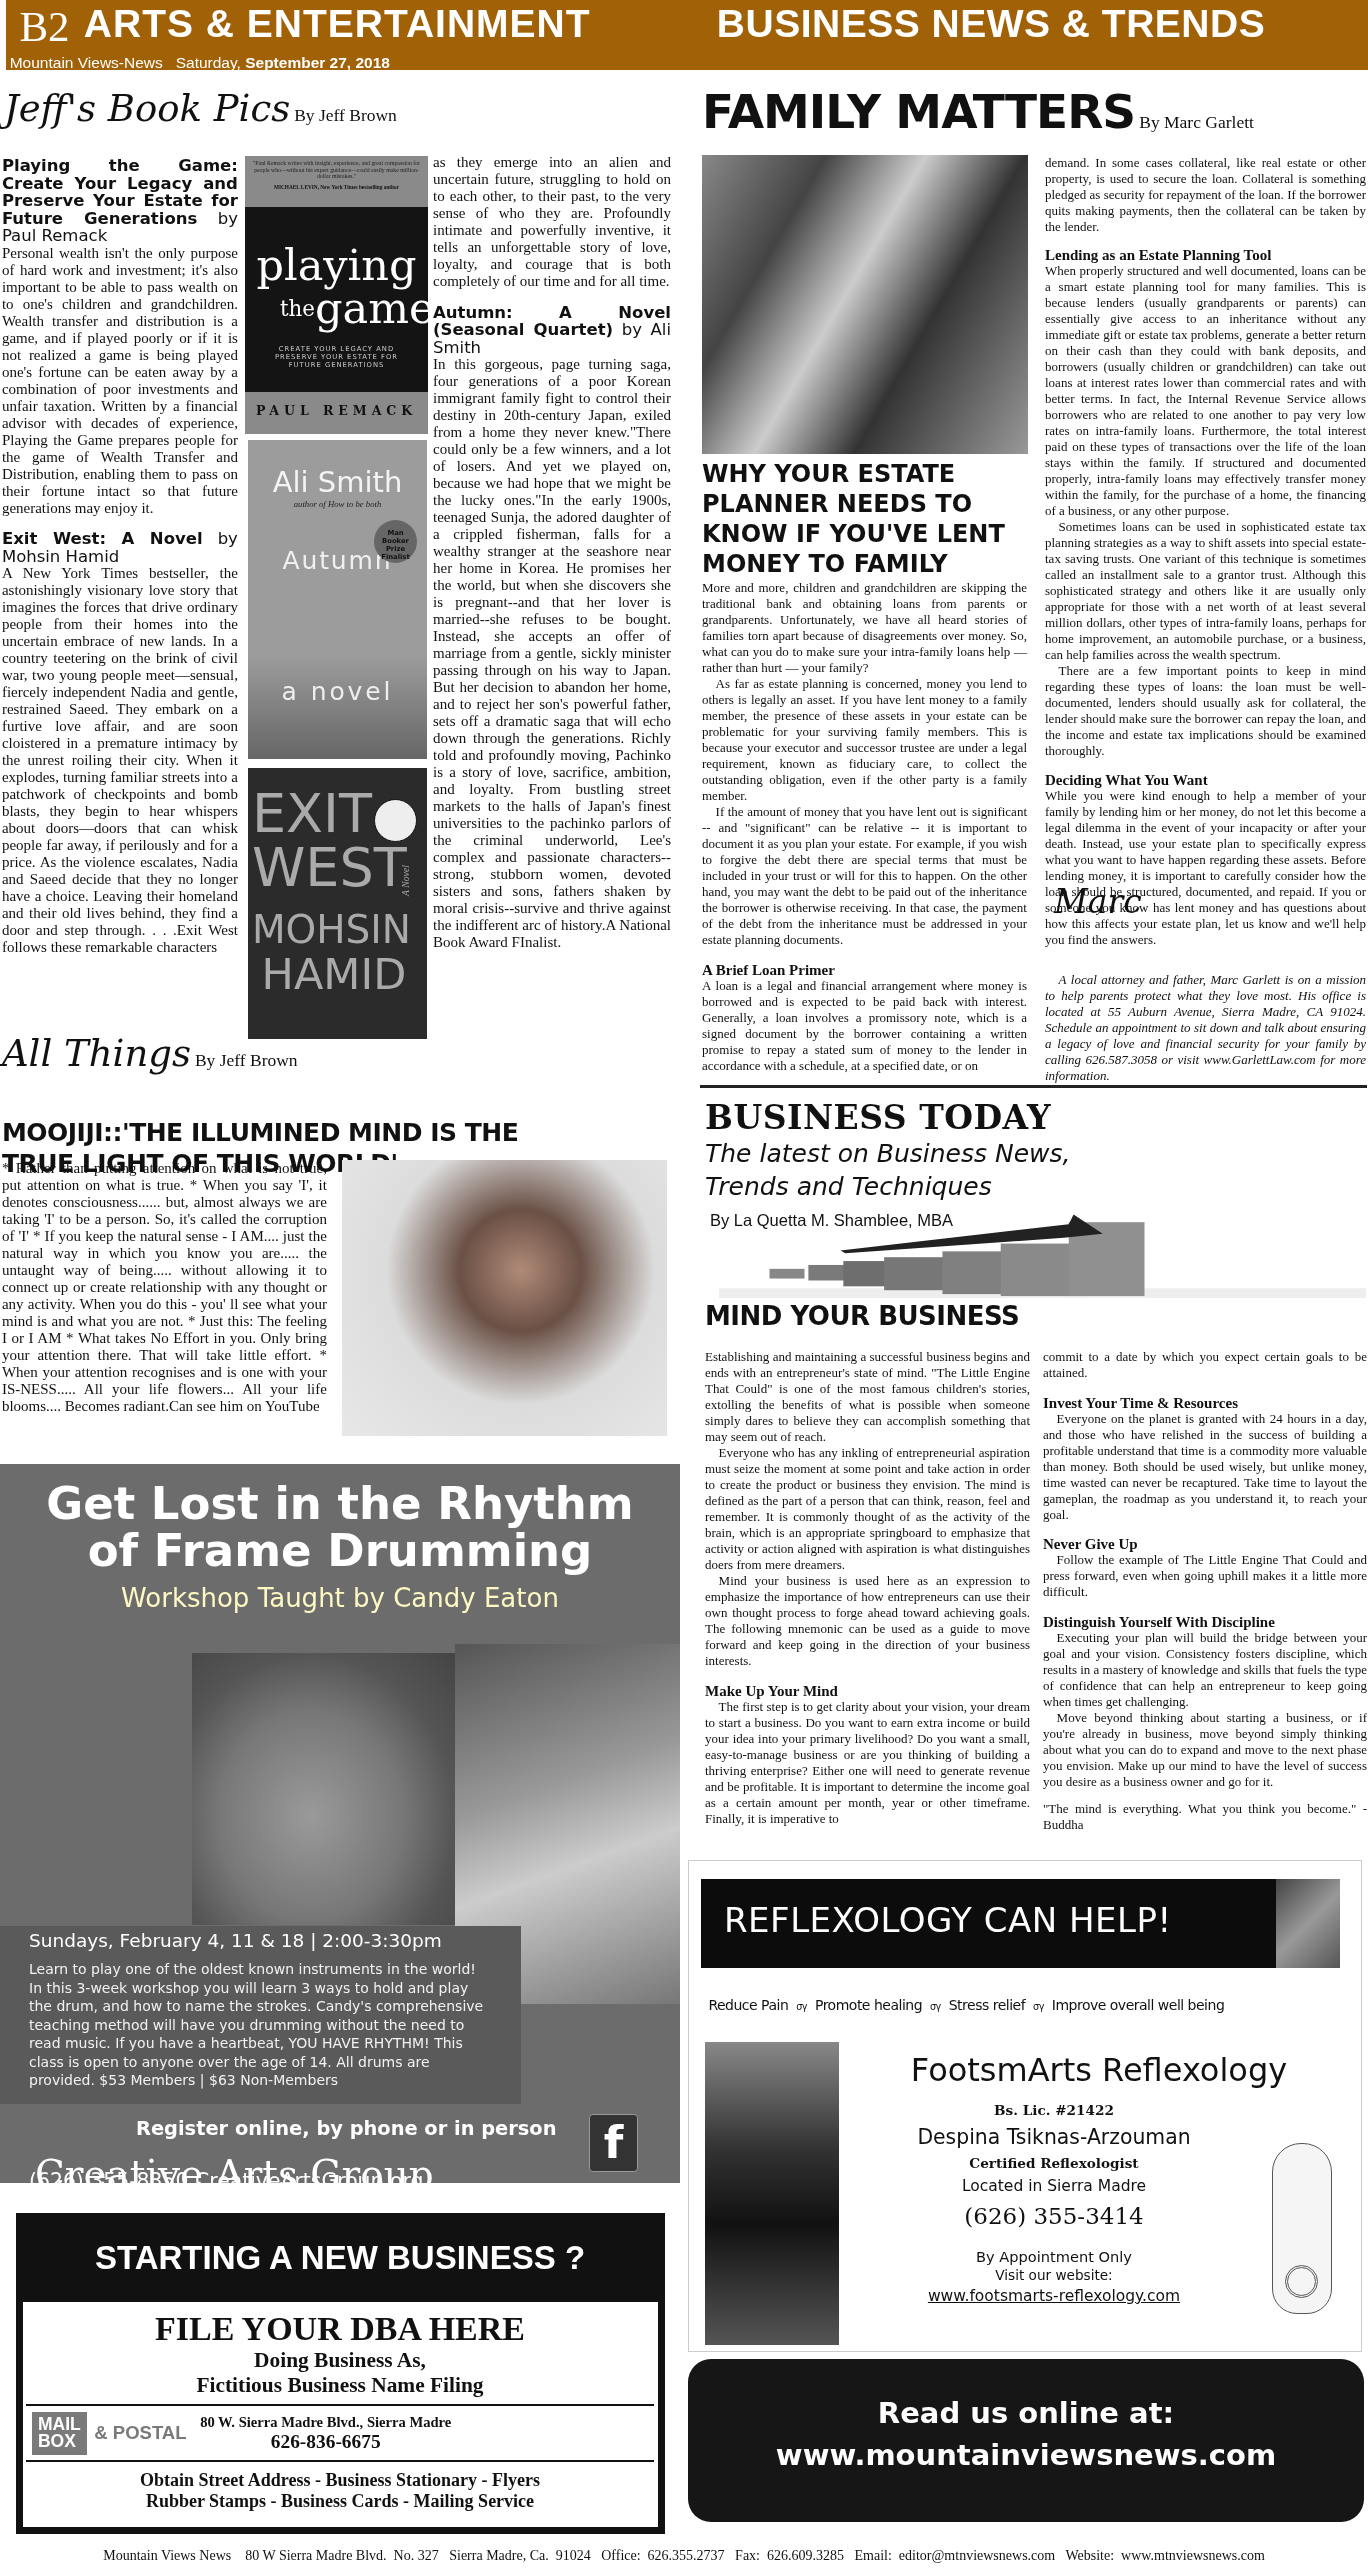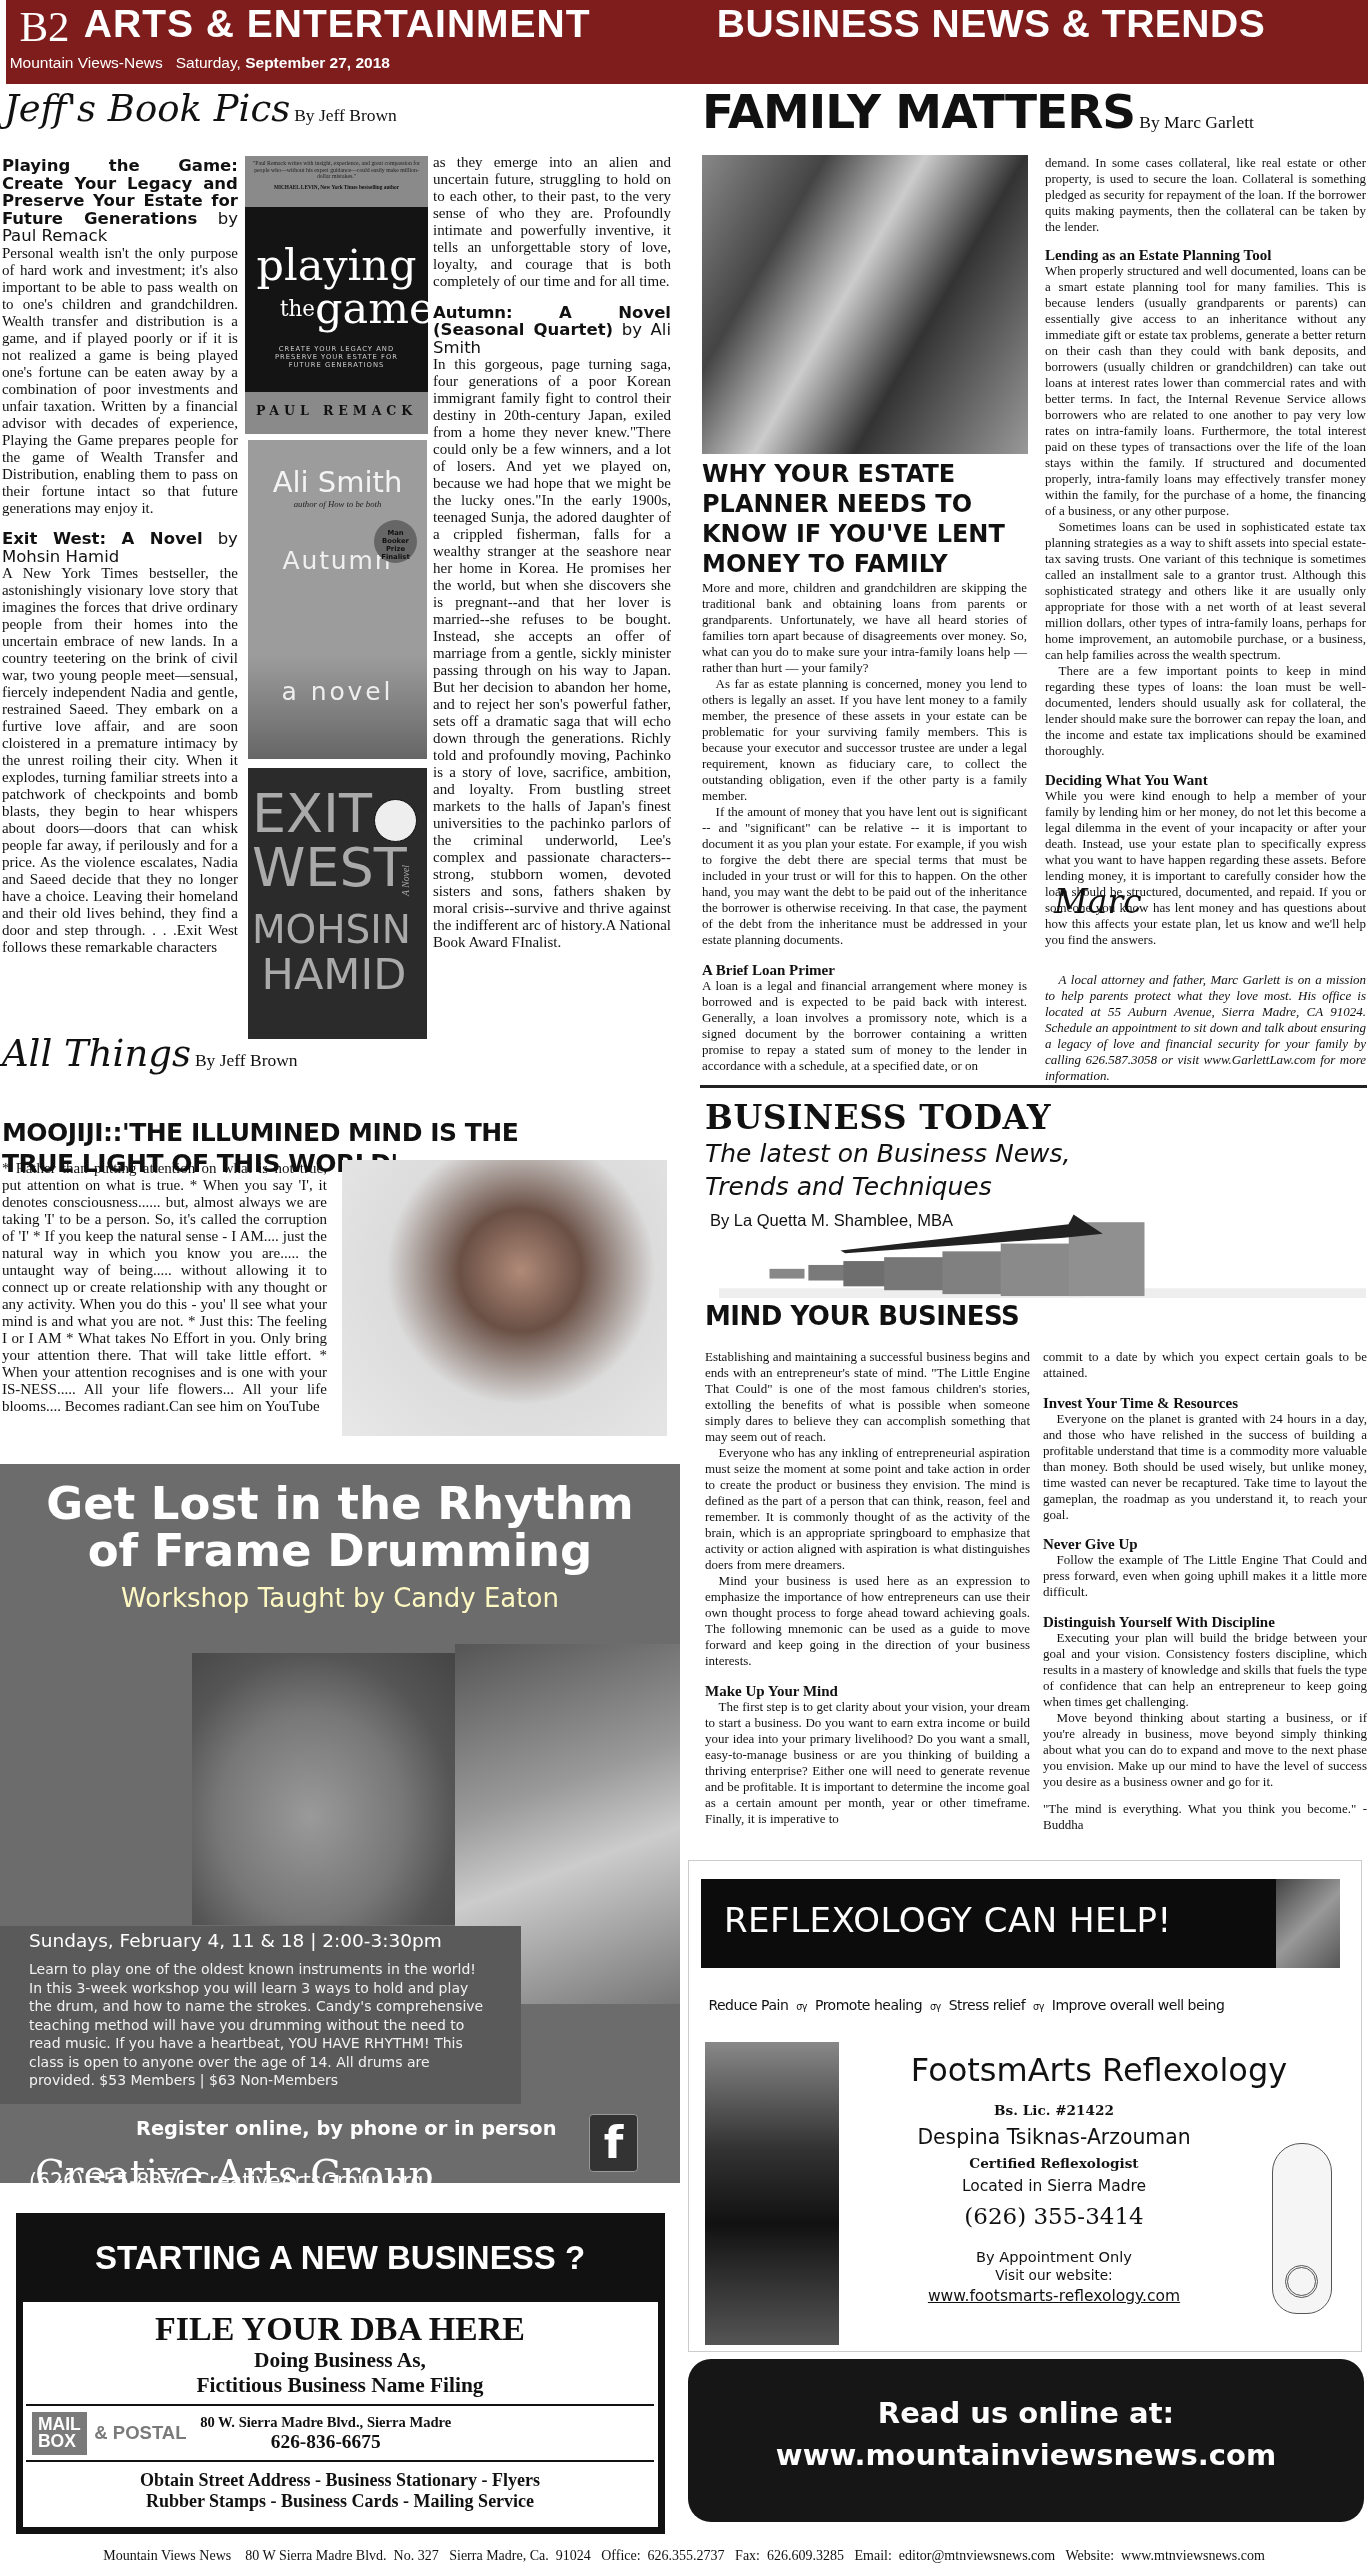--- a/index.html
+++ b/index.html
@@ -1,18 +1,18 @@
 <!DOCTYPE html>
 <html><head>
 <meta charset="utf-8">
 <style>
   * { box-sizing: border-box; margin: 0; padding: 0; }
   body { width: 1368px; height: 2576px; background: #fff; color: #111; font-family: "Liberation Serif", serif; position: relative; overflow: hidden; }
   .abs { position: absolute; }
-  .masthead { left: 5.8px; top: 0; width: 1362px; height: 84px; background: #7f1d1d; color: #fff; }
+  .masthead { left: 5.8px; top: 0; width: 1362px; height: 70px; background: #a16207; color: #fff; }
   .masthead .page-num { left: 13.6px; top: 1.9px; font-family: "Liberation Serif", serif; font-size: 43px; }
   .masthead .sec-left { left: 78px; top: 1.9px; font-family: "Liberation Sans", sans-serif; font-weight: bold; font-size: 39px; letter-spacing: 1px; }
   .masthead .sec-right { left: 711px; top: 1.9px; font-family: "Liberation Sans", sans-serif; font-weight: bold; font-size: 39px; letter-spacing: 0.5px; }
   .masthead .dateline { left: 3.9px; top: 54px; font-family: "Liberation Sans", sans-serif; font-size: 15.5px; }
   .masthead .dateline b { font-weight: bold; }
 
   .script-title { font-family: "DejaVu Serif", serif; font-style: italic; font-size: 37px; }
   .byline-small { font-family: "Liberation Serif", serif; font-size: 17.5px; font-style: normal; }
 
   .col-text { font-family: "Liberation Serif", serif; font-size: 15px; line-height: 17px; text-align: justify; }

